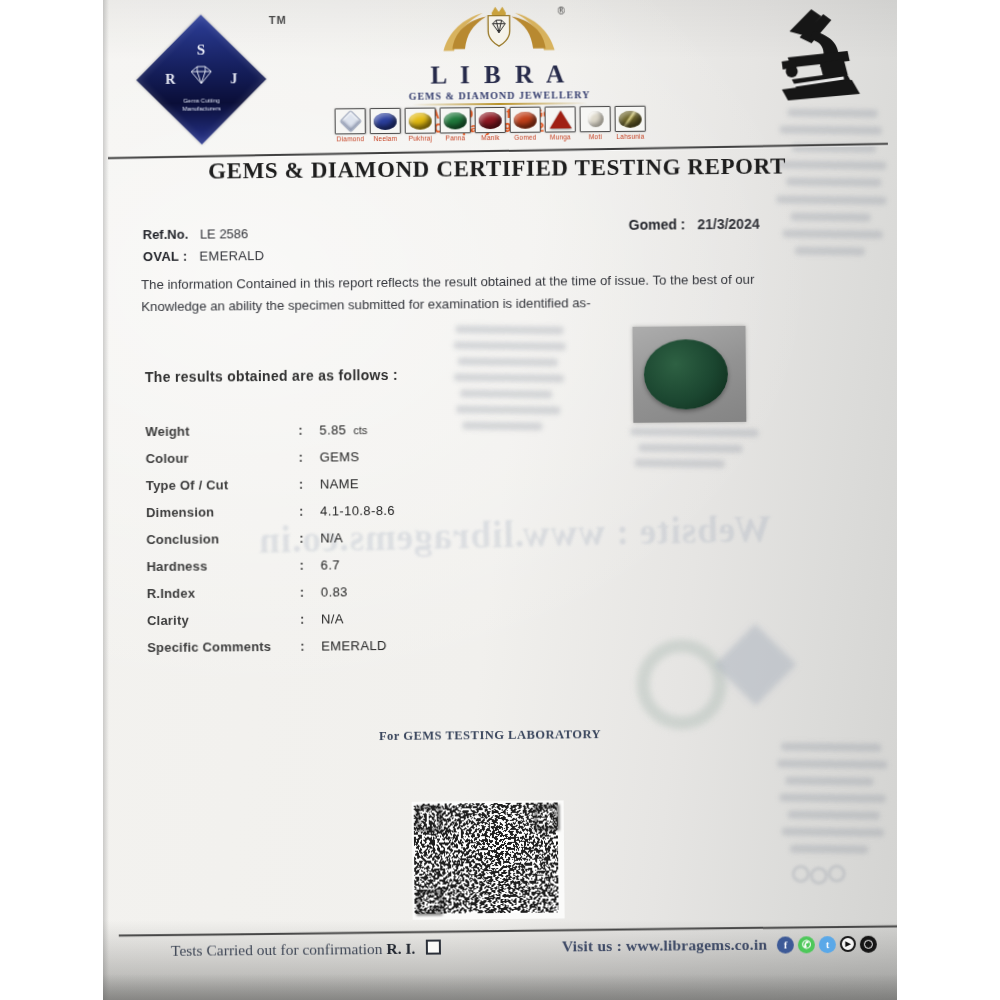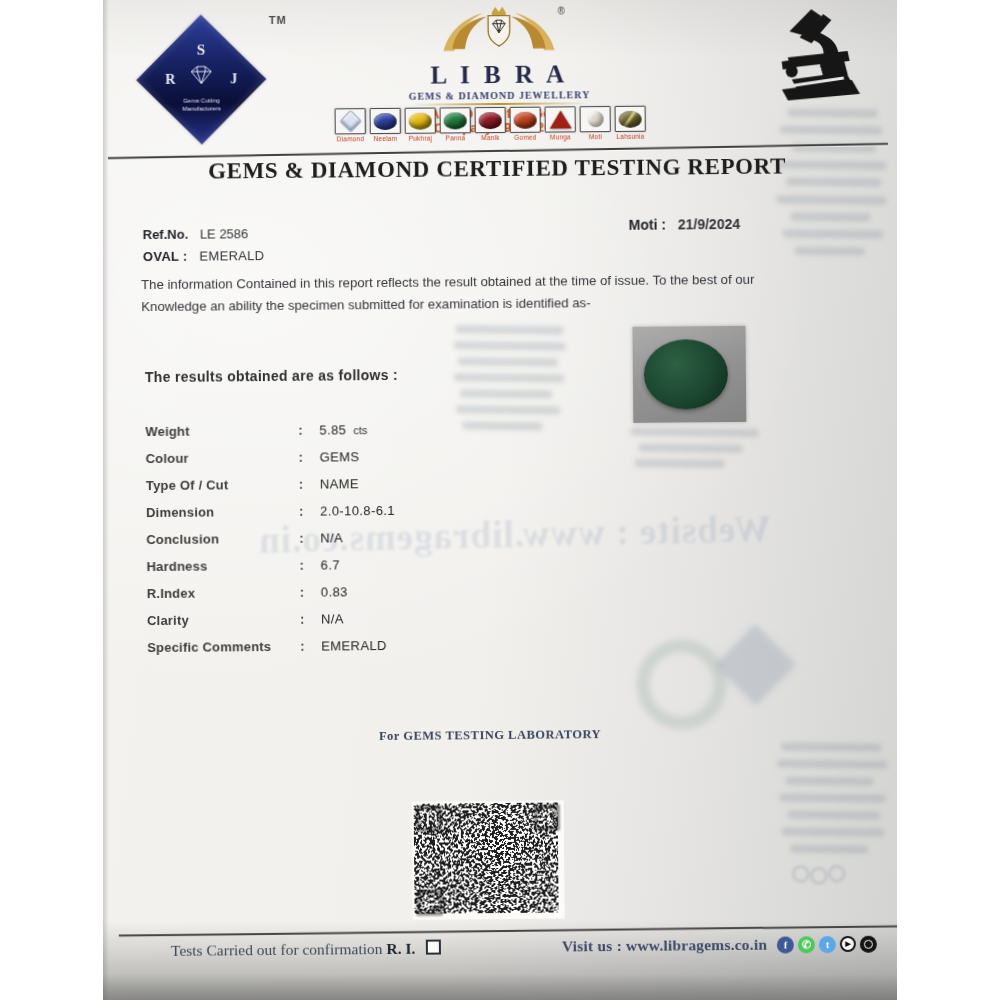--- a/index.html
+++ b/index.html
@@ -288,22 +288,22 @@
 
       <div id="meta-ref">
         <span class="meta-label">Ref.No.</span>
         <span class="meta-val">LE 2586</span>
       </div>
       <div id="meta-name">
         <span class="meta-label">OVAL :</span>
         <span class="meta-val">EMERALD</span>
       </div>
       <div id="meta-date">
-        <span>Moti :</span>
-        <span class="meta-val">21/9/2024</span>
+        <span>Gomed :</span>
+        <span class="meta-val">21/3/2024</span>
       </div>
 
       <div id="disclaimer">
         <div>The information Contained in this report reflects the result obtained at the time of issue. To the best of our</div>
         <div>Knowledge an ability the specimen submitted for examination is identified as-</div>
       </div>
 
       <div id="gem-photo">
         <div id="gem-stone"></div>
       </div>
@@ -322,21 +322,21 @@
         <span class="rvalue">GEMS</span>
       </div>
       <div class="rrow" style="top:475px">
         <span class="rlabel">Type Of / Cut</span>
         <span class="rcolon">:</span>
         <span class="rvalue">NAME</span>
       </div>
       <div class="rrow" style="top:502px">
         <span class="rlabel">Dimension</span>
         <span class="rcolon">:</span>
-        <span class="rvalue">2.0-10.8-6.1</span>
+        <span class="rvalue">4.1-10.8-8.6</span>
       </div>
       <div class="rrow" style="top:529px">
         <span class="rlabel">Conclusion</span>
         <span class="rcolon">:</span>
         <span class="rvalue">N/A</span>
       </div>
       <div class="rrow" style="top:556px">
         <span class="rlabel">Hardness</span>
         <span class="rcolon">:</span>
         <span class="rvalue">6.7</span>

